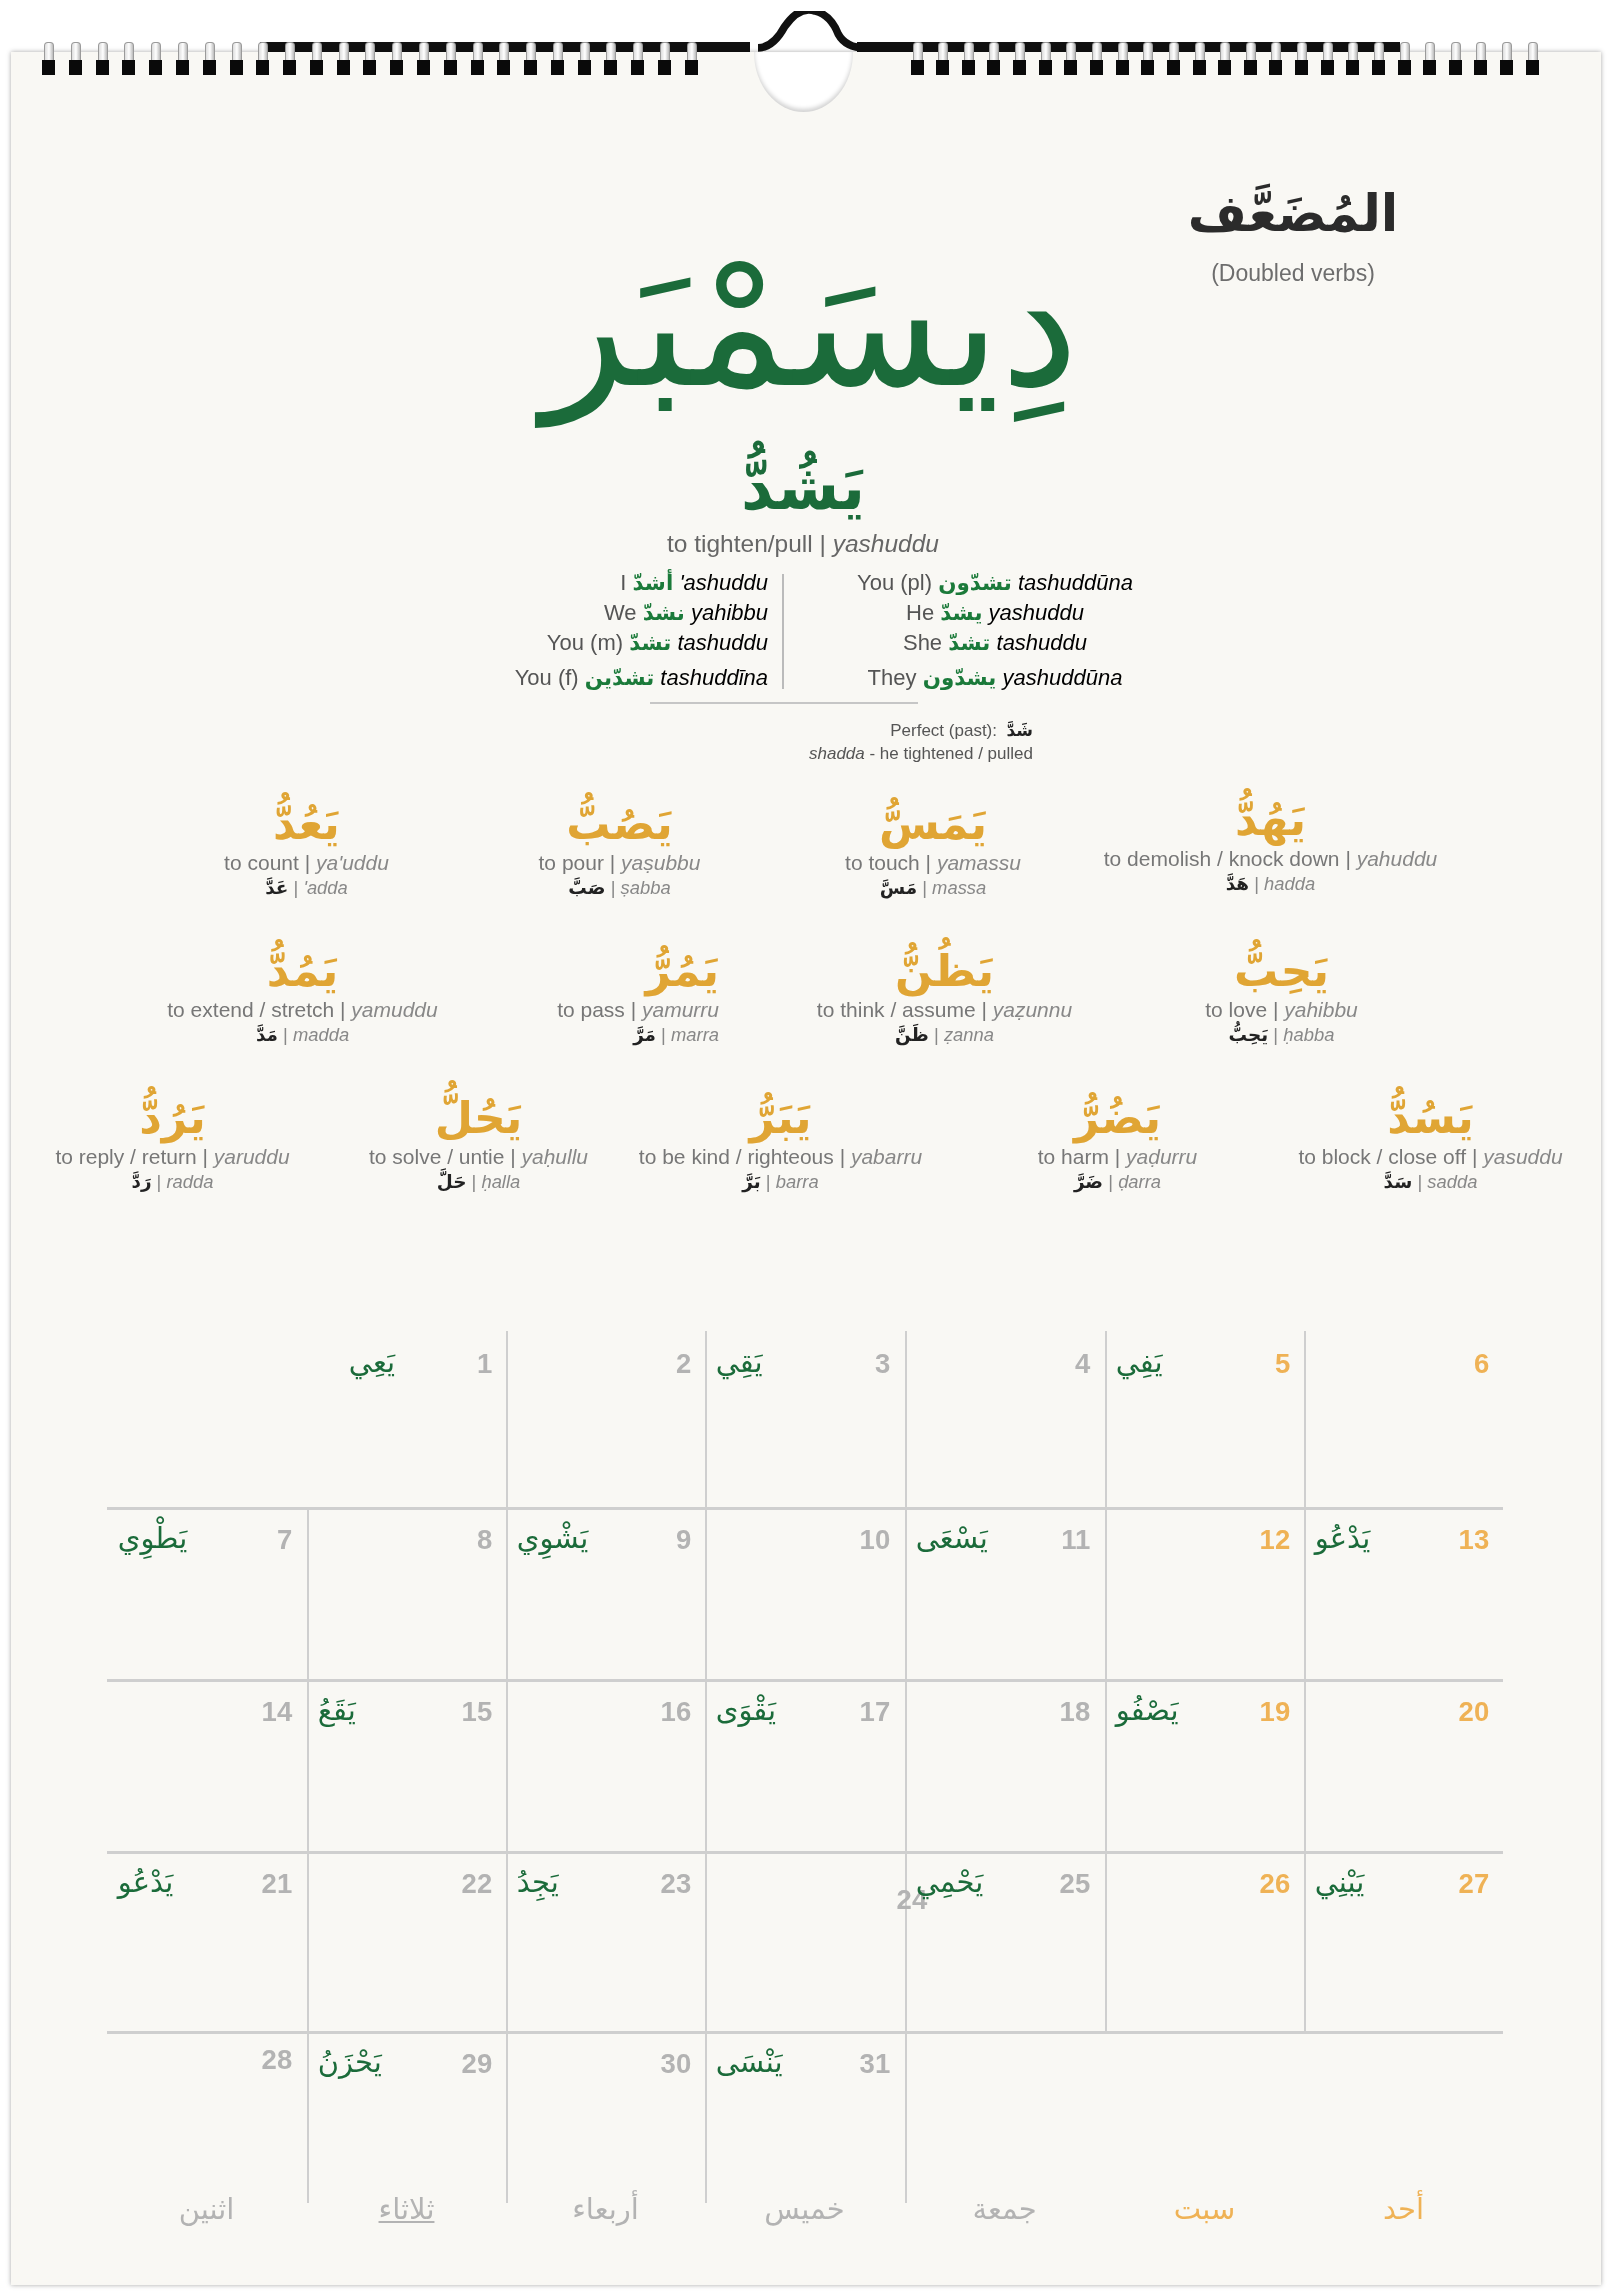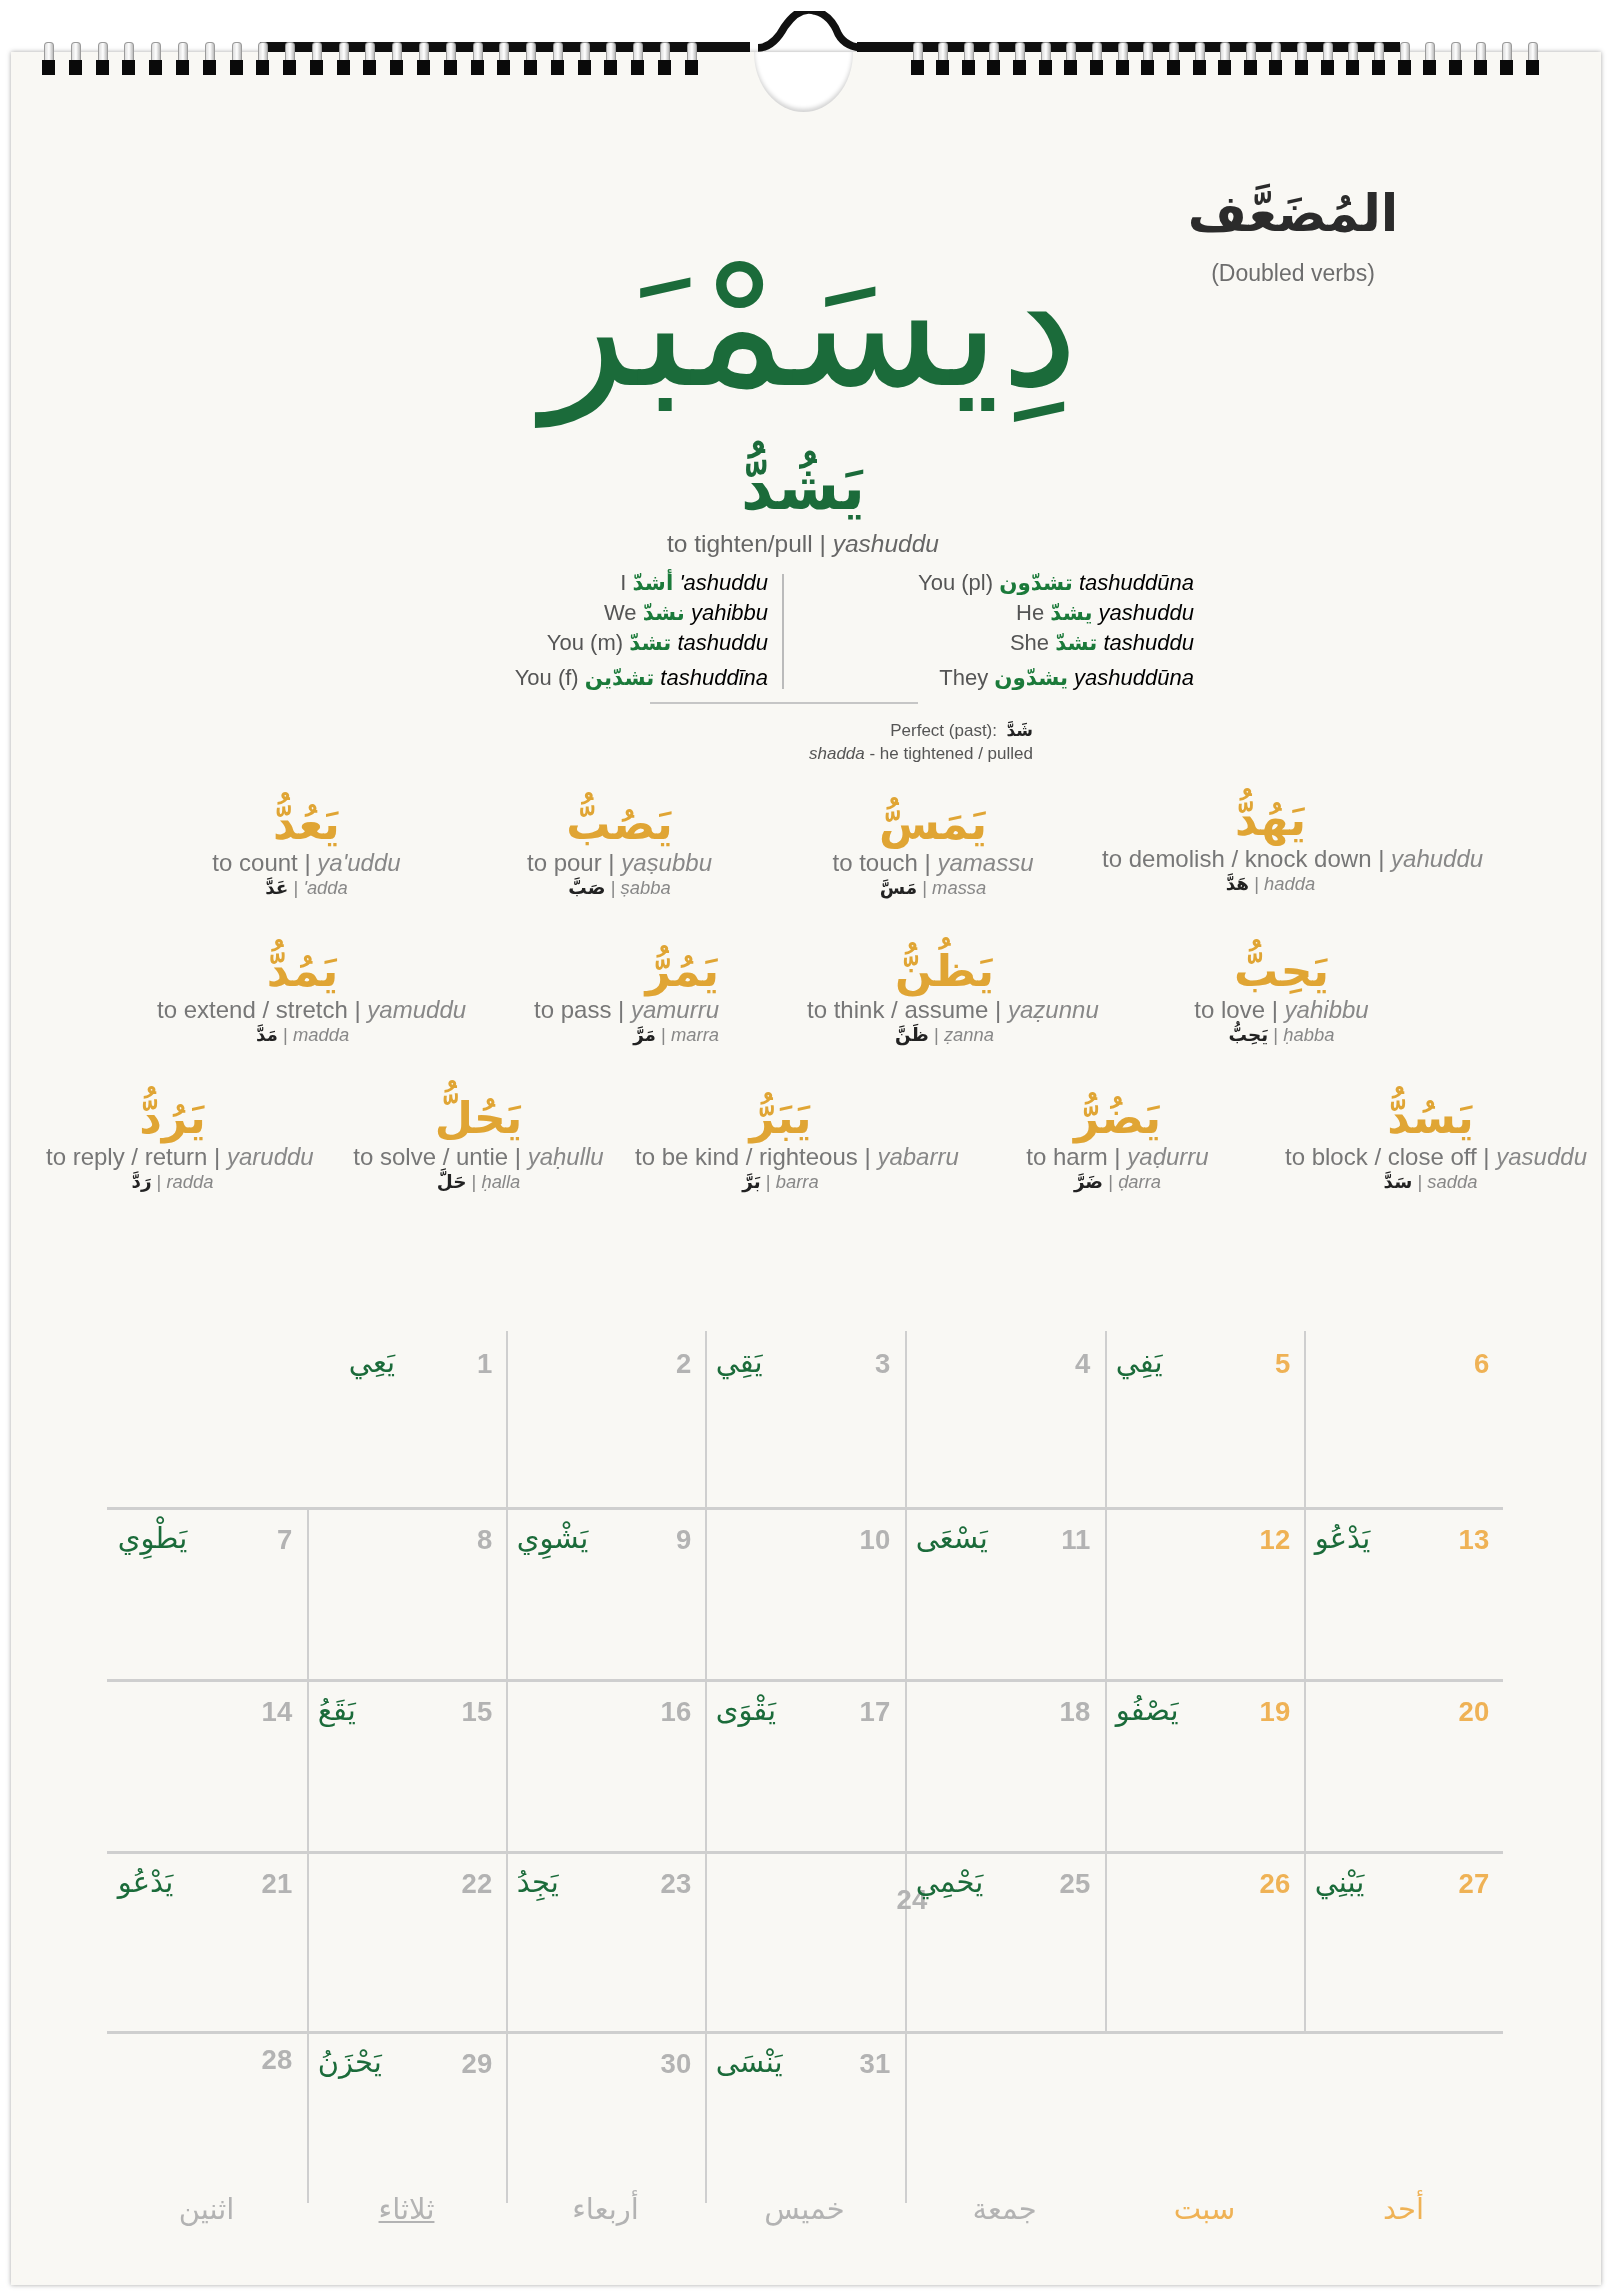--- a/index.html
+++ b/index.html
@@ -17,32 +17,32 @@
   .ring .base{position:absolute;left:0;top:18.4px;width:13px;height:14.5px;background:#0a0a0a;}
 
   .title-ar{position:absolute;left:1178px;top:184px;width:230px;text-align:center;font-size:51px;font-weight:bold;color:#2b2b2b;direction:rtl;}
   .subtitle{position:absolute;left:1178px;top:260px;width:230px;text-align:center;font-size:23px;color:#6d6d6d;font-family:"Liberation Sans",sans-serif;}
   .month{position:absolute;left:428px;top:237px;width:765px;text-align:center;font-size:176px;color:#1b6b3a;direction:rtl;line-height:1;}
   .main-verb{position:absolute;left:650px;top:451px;width:306px;text-align:center;font-size:63px;font-weight:bold;color:#1b6b3a;direction:rtl;}
   .main-meaning{position:absolute;left:497px;top:530px;width:612px;text-align:center;font-size:24.5px;color:#666;font-family:"Liberation Sans",sans-serif;}
   .main-meaning i{color:#666;}
   .conj{position:absolute;top:568px;font-size:22px;color:#555;font-family:"Liberation Sans",sans-serif;line-height:30px;}
   .conj.left{left:428px;width:340px;text-align:right;}
-  .conj.right{left:796px;width:398px;text-align:right;}
+  .conj.right{left:796px;width:398px;text-align:center;}
   .conj .row{white-space:nowrap;height:30px;}
   .conj .ar{color:#1b7a3a;font-weight:bold;font-family:"DejaVu Sans",sans-serif;font-size:21.4px;}
   .conj i{color:#000000;}
   .conj-divider{position:absolute;left:782px;top:574px;width:1.5px;height:115px;background:#bbb;}
   .hrule{position:absolute;left:650px;top:702px;width:268px;height:2.3px;background:#c6c6c6;}
   .perfect{position:absolute;left:536px;top:719px;width:497px;text-align:right;font-size:17px;color:#555;font-family:"Liberation Sans",sans-serif;line-height:23px;}
   .perfect .ar{color:#222;font-weight:bold;font-family:"DejaVu Sans",sans-serif;}
 
   .verb{position:absolute;text-align:center;font-family:"Liberation Sans",sans-serif;}
   .verb .v-ar{font-size:44px;font-weight:bold;color:#e0a534;direction:rtl;line-height:55px;font-family:"DejaVu Sans",sans-serif;}
-  .verb .v-mean{font-size:24px;color:#777;line-height:24.5px;white-space:nowrap;}
+  .verb .v-mean{font-size:21px;color:#777;line-height:24.5px;white-space:nowrap;}
   .verb .v-mean i{color:#888;}
   .verb .v-past{font-size:18.4px;color:#888;line-height:24.5px;white-space:nowrap;}
   .verb .v-past b{color:#222;font-family:"DejaVu Sans",sans-serif;}
 
   
   .cal{position:absolute;left:107px;top:1331px;width:1396px;height:872px;}
   .hline{position:absolute;height:3.1px;background:#cfcfcf;}
   .vline{position:absolute;width:2.3px;background:#cfcfcf;}
   .day{position:absolute;width:199px;height:172px;}
   .day .num{position:absolute;right:13.8px;top:17px;font-size:27.5px;font-weight:bold;color:#b3b3b3;font-family:"Liberation Sans",sans-serif;}

